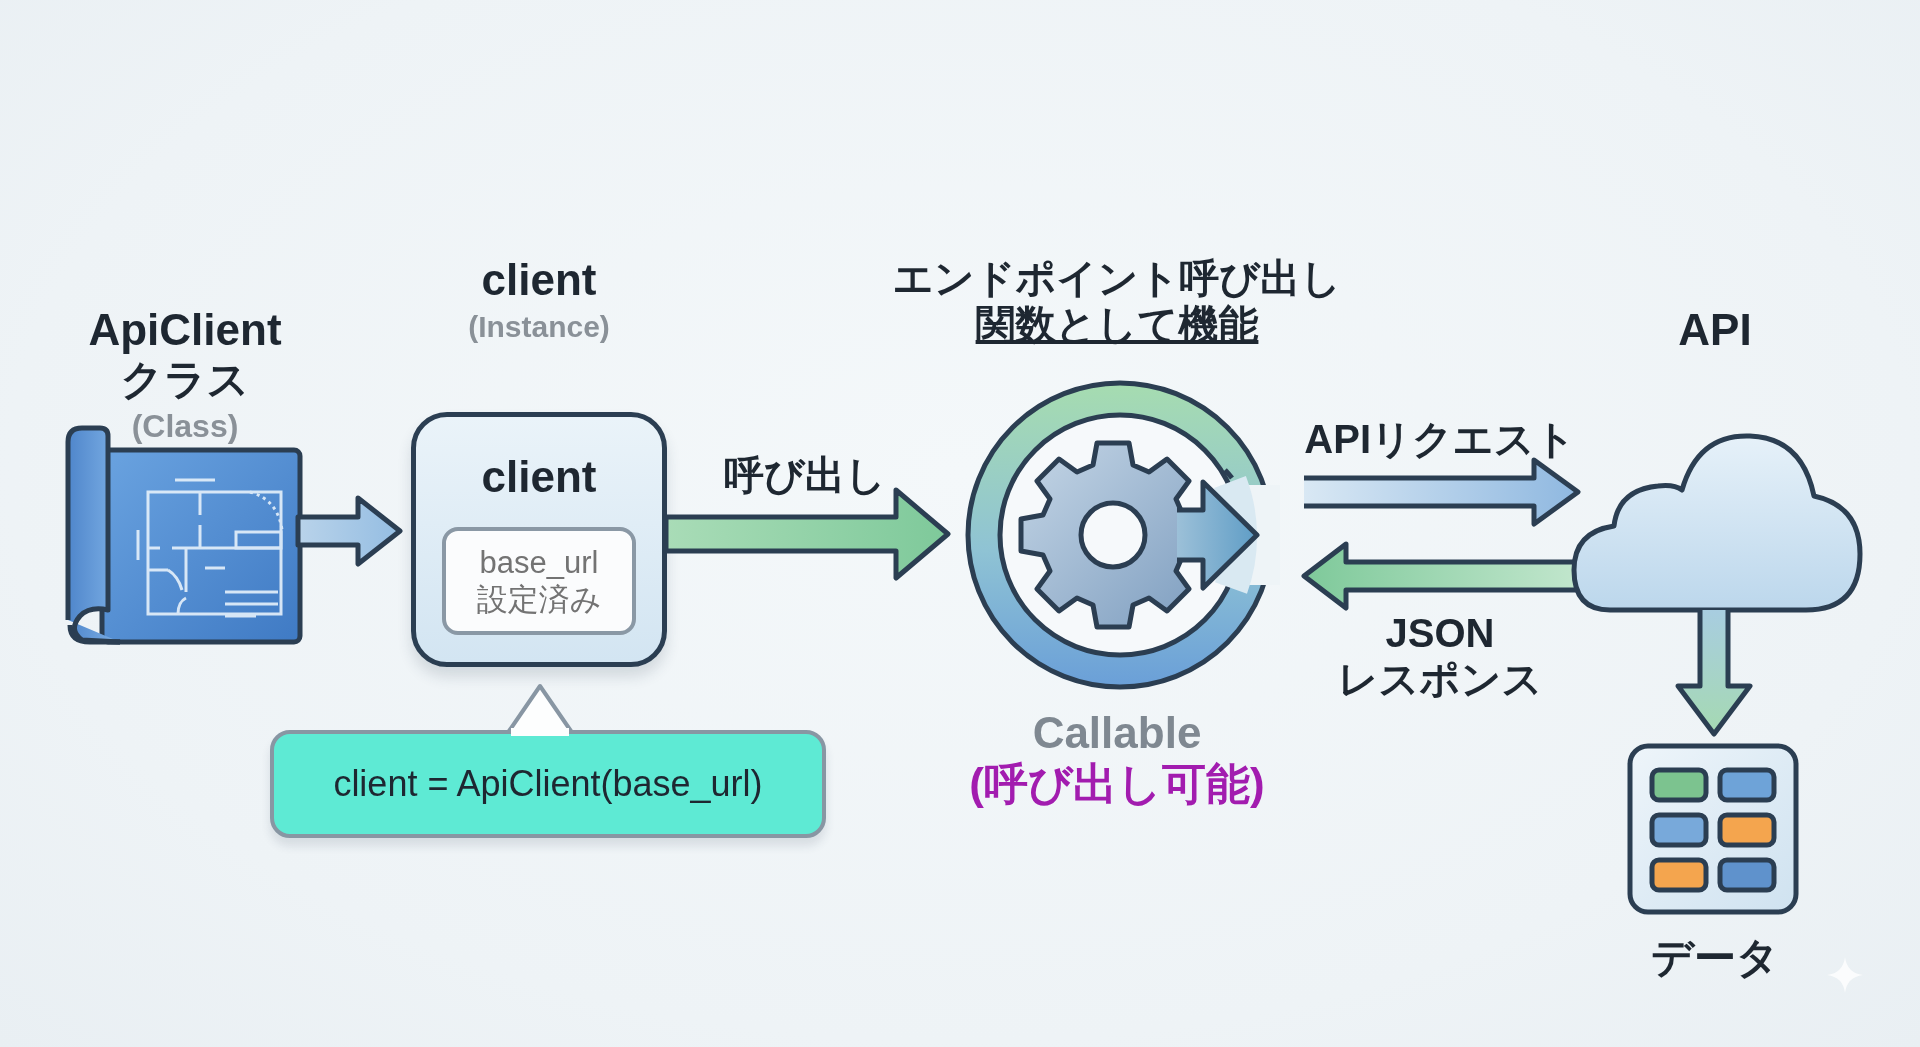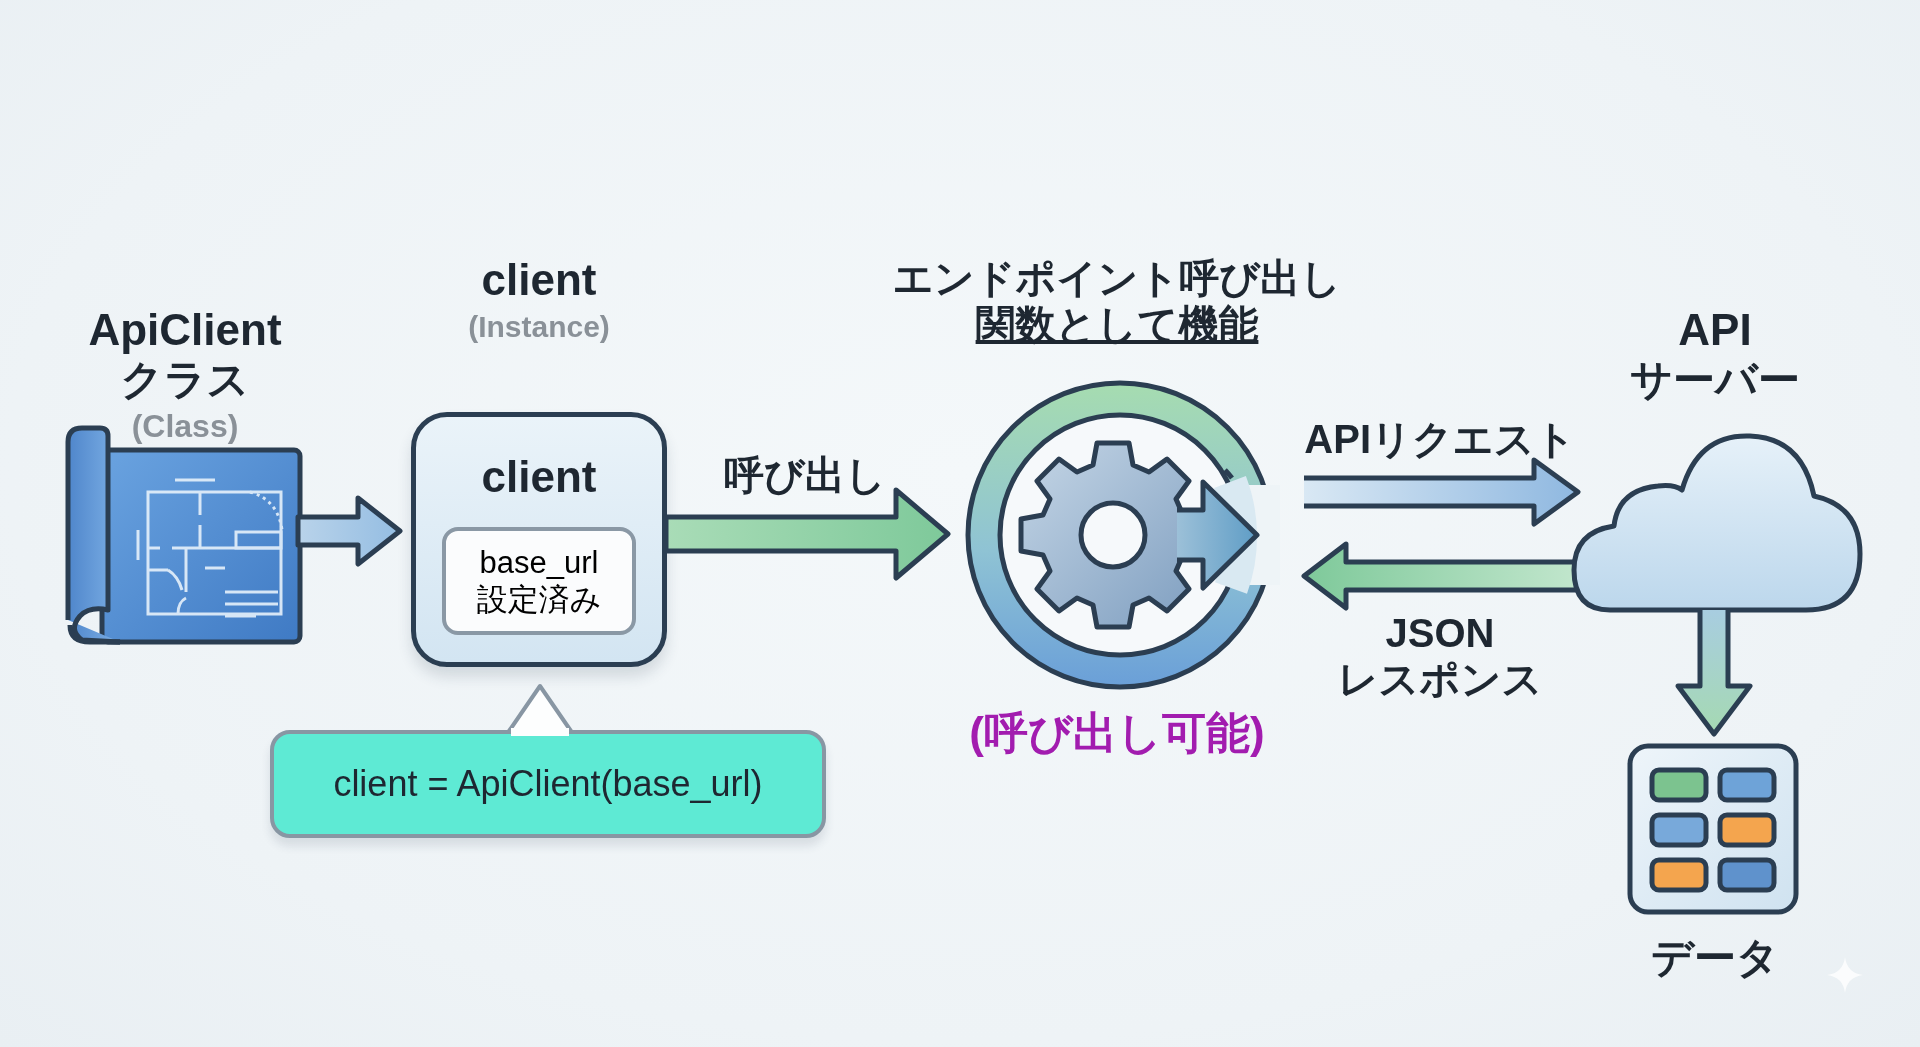--- a/index.html
+++ b/index.html
@@ -28,21 +28,21 @@
       box-shadow: 0 10px 14px rgba(40,60,80,0.15);
     }
     #client-box-name {
       position: absolute; left: 0; right: 0; top: 35px; text-align: center;
       font-size: 44px; font-weight: bold; color: #1e2731;
     }
     #client-inner {
       position: absolute; left: 26px; top: 110px; width: 194px; height: 108px;
       border: 4px solid #8a98a5; border-radius: 16px; background: #fbfcfd;
       display: flex; flex-direction: column; justify-content: center; align-items: center;
-      font-size: 31px; line-height: 1.2; color: #000000;
+      font-size: 31px; line-height: 1.2; color: #737373;
     }
     
     #callout {
       left: 270px; top: 730px; width: 556px; height: 108px;
       border: 4px solid #8896a3; border-radius: 20px; background: #5eead4;
       box-shadow: 0 8px 10px rgba(40,60,80,0.12);
       display: flex; align-items: center; justify-content: center;
       font-size: 36px; color: #1e2731;
     }
   </style>
@@ -166,20 +166,21 @@
 
     <g transform="translate(158,165)">
       <path d="M-16,-80 L16,-80 L20,-58 L36,-51 L54,-64 L76,-42 L63,-24 L70,-8 L92,-4 L92,28 L70,32 L63,48 L76,66 L54,88 L36,75 L20,82 L16,104 L-16,104 L-20,82 L-36,75 L-54,88 L-76,66 L-63,48 L-70,32 L-92,28 L-92,-4 L-70,-8 L-63,-24 L-76,-42 L-54,-64 L-36,-51 L-20,-58 Z" transform="translate(0,-12)" fill="url(#gearg)" stroke="#2b3e52" stroke-width="5" stroke-linejoin="round"></path>
       <circle cx="0" cy="0" r="32" fill="#f6f9fb" stroke="#2b3e52" stroke-width="5"></circle>
     </g>
 
     <path d="M222,140 L248,140 L248,112 L302,165 L248,218 L248,190 L222,190" fill="url(#cargg)" stroke="#2b3e52" stroke-width="5" stroke-linejoin="round"></path>
   </svg>
 
   <div class="title" style="left:917px; top:708px; width:400px;">
+    <span class="line sub" style="font-size:44px; color:#7f8891;">Callable</span>
     <span class="line sub" style="font-size:44px; color:#a21caf;">(呼び出し可能)</span>
   </div>
 
   <div class="lbl" style="left:1290px; top:412px; width:300px; font-size:40px;">APIリクエスト</div>
   <svg width="290" height="72" style="left:1300px; top:456px;" viewBox="0 0 290 72">
     <defs>
       <linearGradient id="a3g" x1="0" y1="0" x2="1" y2="0">
           <stop offset="0" stop-color="#d9e8f4"></stop>
           <stop offset="1" stop-color="#8fb8e0"></stop>
         </linearGradient>
@@ -195,21 +196,20 @@
     </defs>
     <path d="M296,22 L46,22 L46,4 L4,36 L46,68 L46,50 L296,50" fill="url(#a4g)" stroke="#2b3e52" stroke-width="5" stroke-linejoin="round"></path>
   </svg>
   <div class="title" style="left:1310px; top:610px; width:260px;">
     <span class="line" style="font-size:40px;">JSON</span>
     <span class="line" style="font-size:40px;">レスポンス</span>
   </div>
 
   <div class="title" style="left:1565px; top:305px; width:300px;">
     <span class="line" style="font-size:44px;">API</span>
-    <span class="line" style="font-size:42px;">サーバー</span>
   </div>
 
   <svg width="300" height="200" style="left:1570px; top:420px;" viewBox="0 0 300 200">
     <defs>
       <linearGradient id="cloudg" x1="0" y1="0" x2="0" y2="1">
         <stop offset="0" stop-color="#e6f1f9"></stop>
           <stop offset="1" stop-color="#bcd7ec"></stop>
       </linearGradient>
     </defs>
     <path d="M40,190 Q4,190 4,150 Q4,112 44,106 Q48,70 88,66 Q104,64 112,70 Q128,14 180,16 Q232,18 244,76 Q290,86 290,134 Q290,190 236,190 Z" fill="url(#cloudg)" stroke="#2b3e52" stroke-width="5" stroke-linejoin="round"></path>

